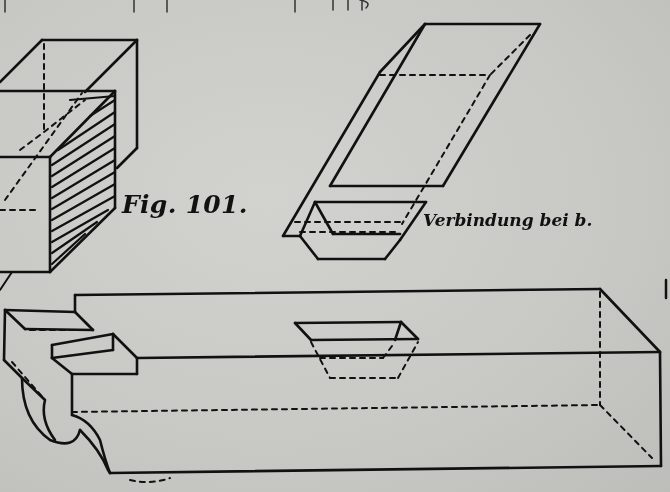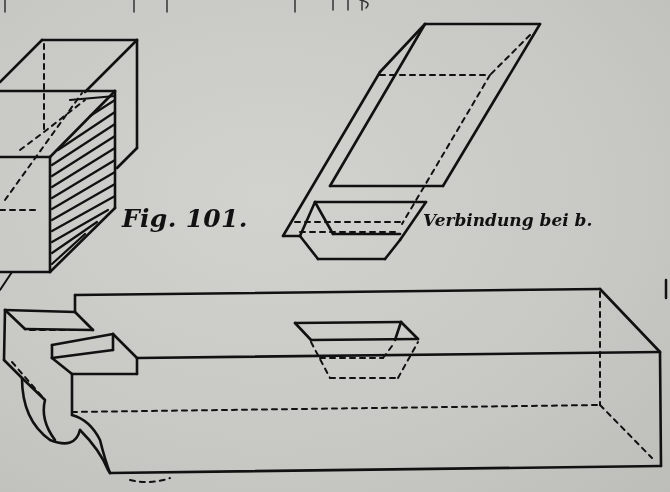--- a/index.html
+++ b/index.html
@@ -15,21 +15,21 @@
   }
   svg.drawing { position: absolute; left: 0; top: 0; }
   .caption {
     position: absolute;
     font-family: "DejaVu Serif", serif;
     font-style: italic;
     font-weight: bold;
     color: #111;
     white-space: nowrap;
   }
-  .fig-label { left: 122px; top: 204px; font-size: 25px; letter-spacing: 0.3px; font-style: italic; }
+  .fig-label { left: 122px; top: 190px; font-size: 25px; letter-spacing: 0.3px; font-style: italic; }
   .conn-label { left: 423px; top: 210px; font-size: 17px; }
 </style>
 </head>
 <body>
 
 <div class="paper"></div>
 
 <svg class="drawing" width="670" height="492" viewBox="0 0 670 492" fill="none" stroke="#111" stroke-linecap="round" stroke-linejoin="round">
 
   <g stroke-width="1.5" stroke="#333">

